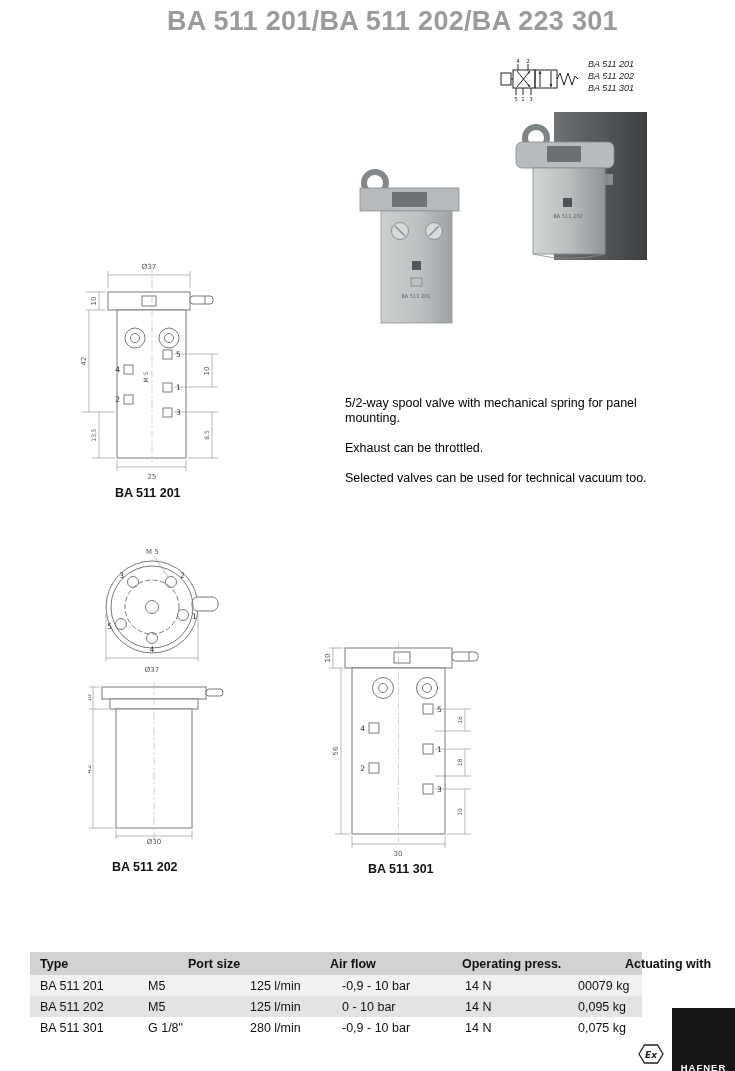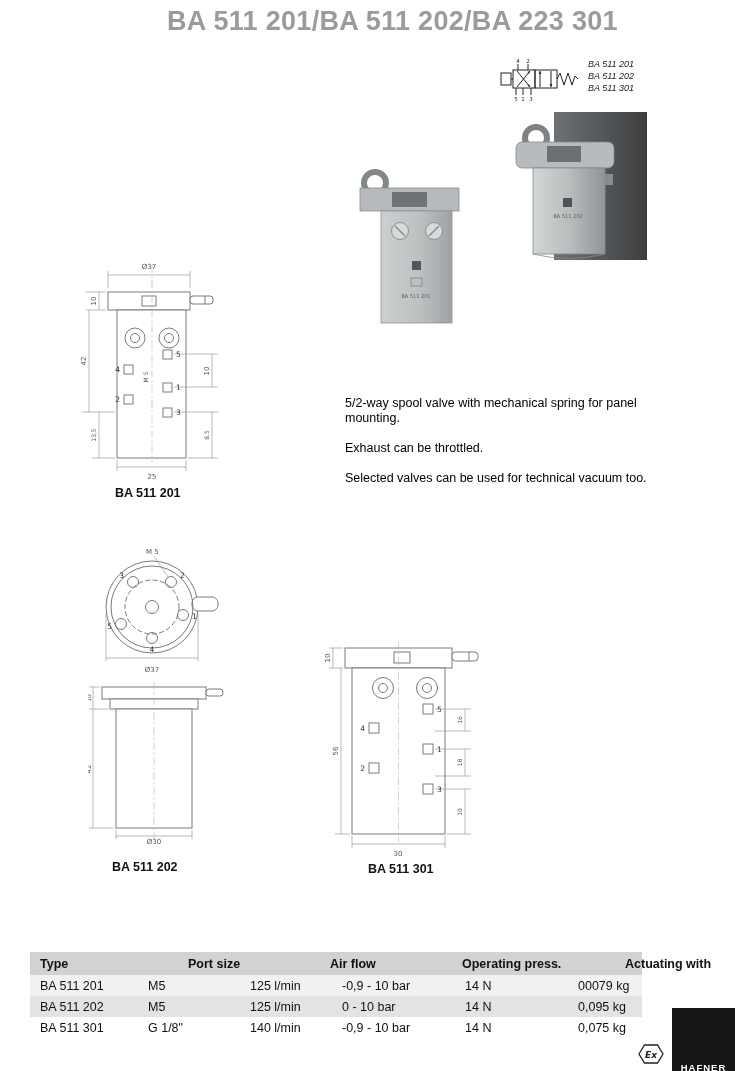--- a/index.html
+++ b/index.html
@@ -335,21 +335,21 @@
       <div class="t-cell">BA 511 202</div>
       <div class="t-cell">M5</div>
       <div class="t-cell">125 l/min</div>
       <div class="t-cell">0 - 10 bar</div>
       <div class="t-cell">14 N</div>
       <div class="t-cell">0,095 kg</div>
     </div>
     <div class="t-row r2">
       <div class="t-cell">BA 511 301</div>
       <div class="t-cell">G 1/8"</div>
-      <div class="t-cell">140 l/min</div>
+      <div class="t-cell">280 l/min</div>
       <div class="t-cell">-0,9 - 10 bar</div>
       <div class="t-cell">14 N</div>
       <div class="t-cell">0,075 kg</div>
     </div>
   </div>
 
   <svg class="ex-mark" width="30" height="20" viewBox="0 0 30 20">
     <polygon points="3,10 8.5,1 21.5,1 27,10 21.5,19 8.5,19" fill="none" stroke="#222" stroke-width="1.3"></polygon>
     <text x="15" y="13.5" text-anchor="middle" font-size="9" font-style="italic" font-weight="bold" fill="#222" font-family="DejaVu Sans, sans-serif">Ex</text>
   </svg>

